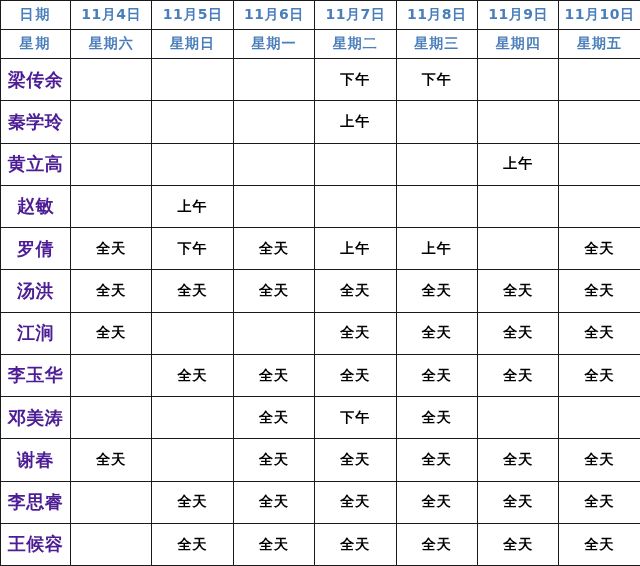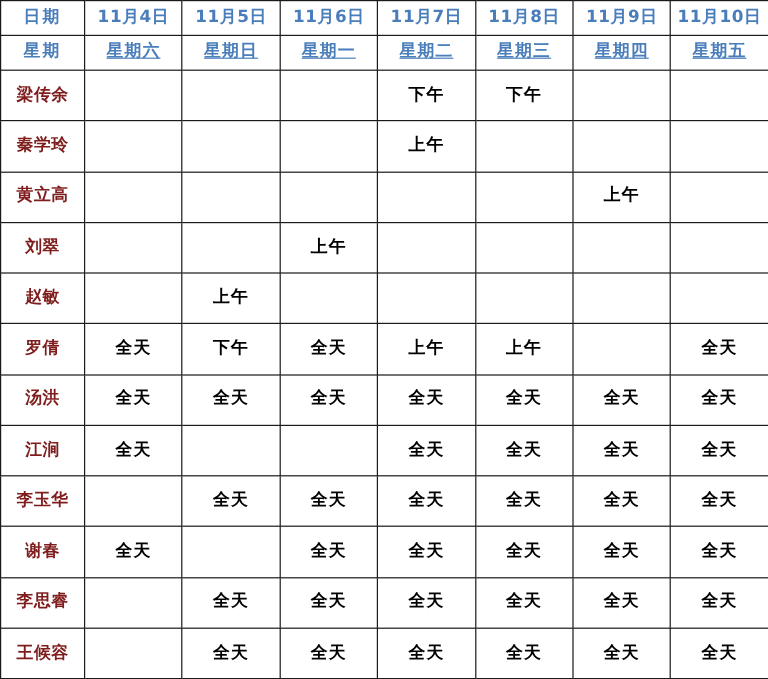--- a/index.html
+++ b/index.html
@@ -43,27 +43,26 @@
     color: #4a7ebb;
     font-weight: bold;
     font-size: 14px;
     letter-spacing: 0.5px;
   }
   .hdr-cell.corner {
     letter-spacing: 2px;
   }
   .hdr-cell.weekday {
     letter-spacing: 1px;
-    text-decoration: underline;
   }
   
   .name-cell {
-    color: #7f1d1d;
+    color: #4c1d95;
     font-weight: bold;
-    font-size: 14px;
+    font-size: 18px;
     letter-spacing: 0.5px;
   }
   
   .val-cell {
     color: #000000;
     font-weight: bold;
     font-size: 14px;
     letter-spacing: 1px;
   }
   .val-cell.empty {
@@ -132,30 +131,20 @@
           <td class="name-cell">黄立高</td>
           <td class="val-cell empty"></td>
           <td class="val-cell empty"></td>
           <td class="val-cell empty"></td>
           <td class="val-cell empty"></td>
           <td class="val-cell empty"></td>
           <td class="val-cell">上午</td>
           <td class="val-cell empty"></td>
         </tr>
         <tr>
-          <td class="name-cell">刘翠</td>
-          <td class="val-cell empty"></td>
-          <td class="val-cell empty"></td>
-          <td class="val-cell">上午</td>
-          <td class="val-cell empty"></td>
-          <td class="val-cell empty"></td>
-          <td class="val-cell empty"></td>
-          <td class="val-cell empty"></td>
-        </tr>
-        <tr>
           <td class="name-cell">赵敏</td>
           <td class="val-cell empty"></td>
           <td class="val-cell">上午</td>
           <td class="val-cell empty"></td>
           <td class="val-cell empty"></td>
           <td class="val-cell empty"></td>
           <td class="val-cell empty"></td>
           <td class="val-cell empty"></td>
         </tr>
         <tr>
@@ -190,20 +179,30 @@
         </tr>
         <tr>
           <td class="name-cell">李玉华</td>
           <td class="val-cell empty"></td>
           <td class="val-cell">全天</td>
           <td class="val-cell">全天</td>
           <td class="val-cell">全天</td>
           <td class="val-cell">全天</td>
           <td class="val-cell">全天</td>
           <td class="val-cell">全天</td>
+        </tr>
+        <tr>
+          <td class="name-cell">邓美涛</td>
+          <td class="val-cell empty"></td>
+          <td class="val-cell empty"></td>
+          <td class="val-cell">全天</td>
+          <td class="val-cell">下午</td>
+          <td class="val-cell">全天</td>
+          <td class="val-cell empty"></td>
+          <td class="val-cell empty"></td>
         </tr>
         <tr>
           <td class="name-cell">谢春</td>
           <td class="val-cell">全天</td>
           <td class="val-cell empty"></td>
           <td class="val-cell">全天</td>
           <td class="val-cell">全天</td>
           <td class="val-cell">全天</td>
           <td class="val-cell">全天</td>
           <td class="val-cell">全天</td>

